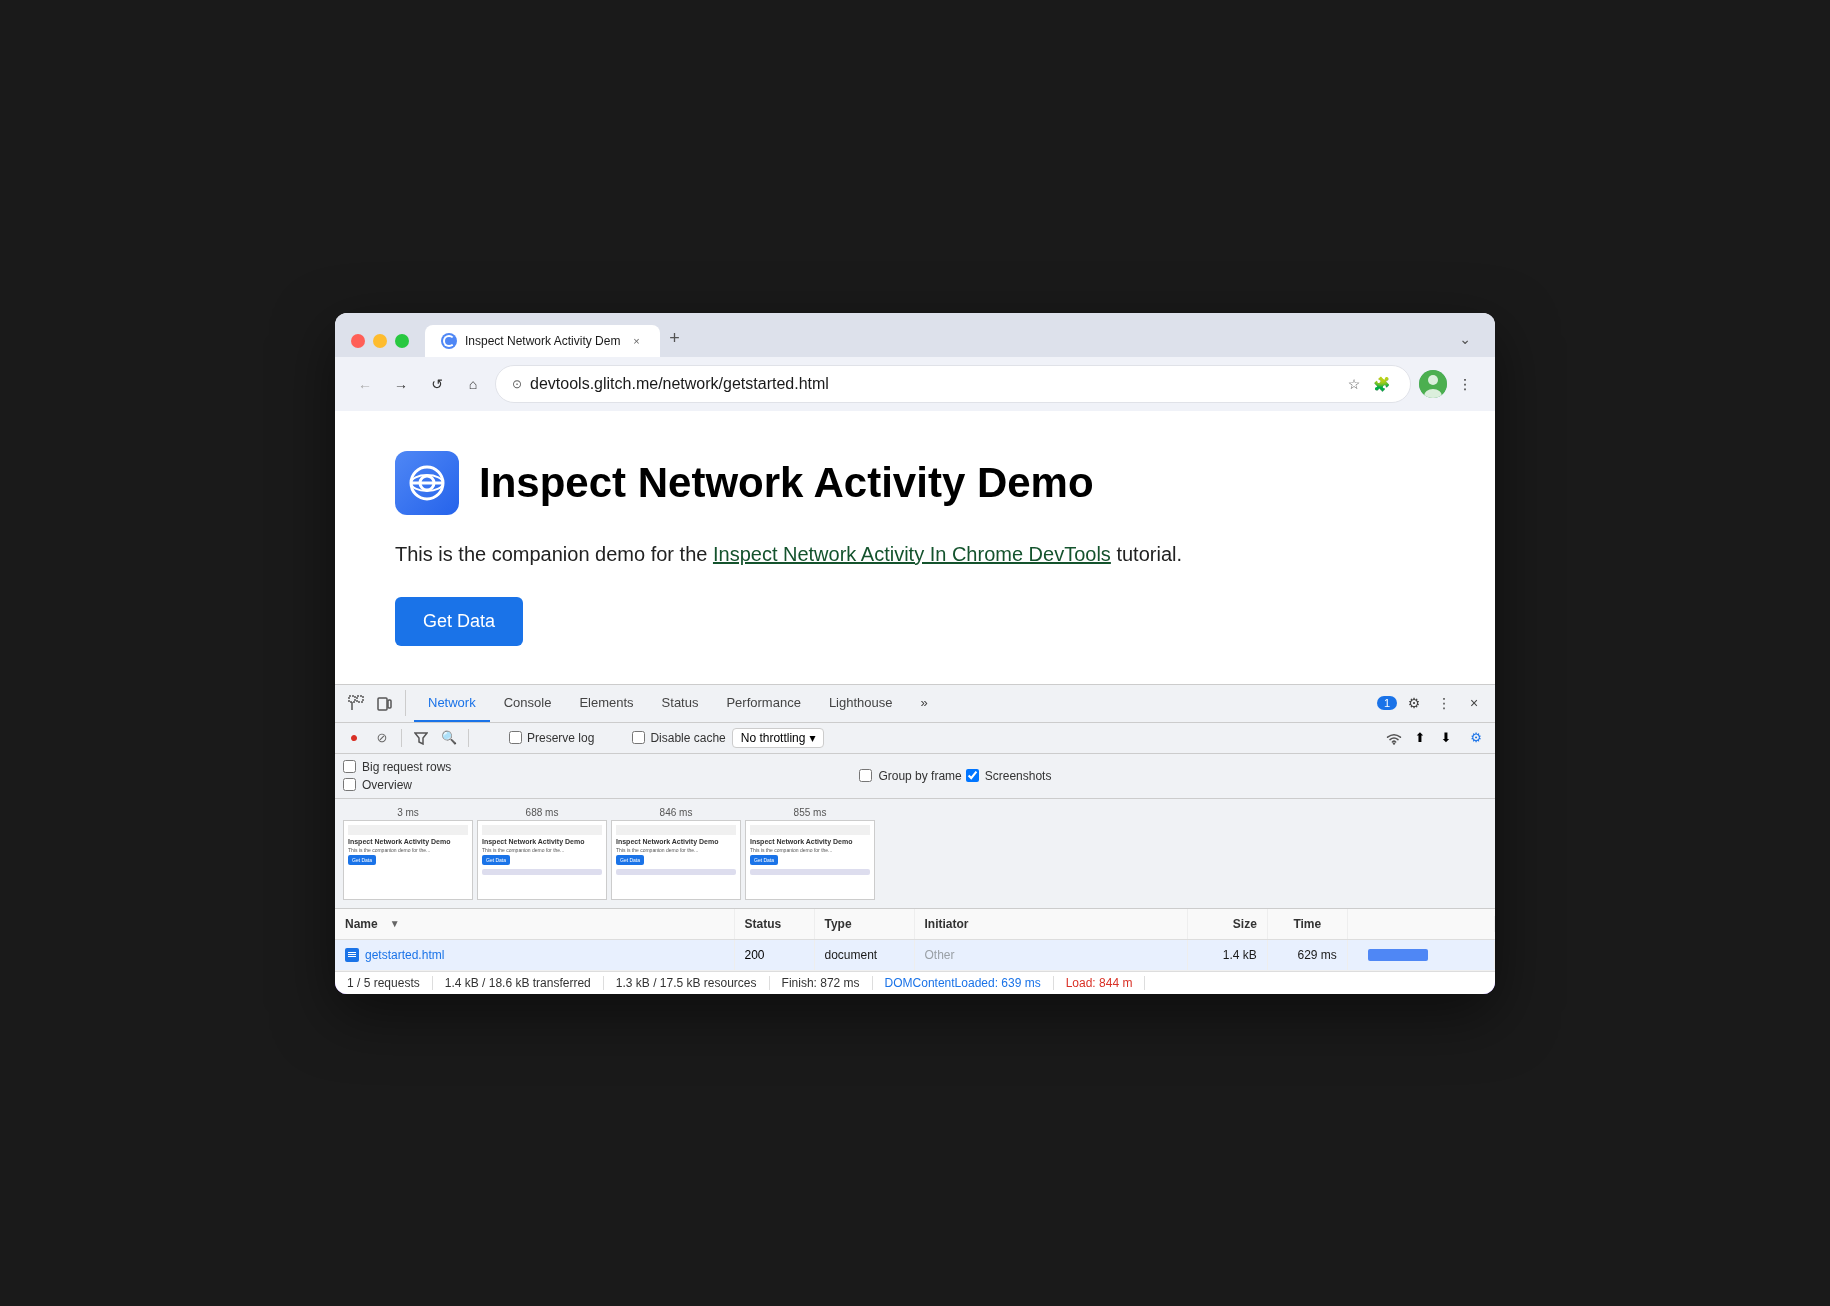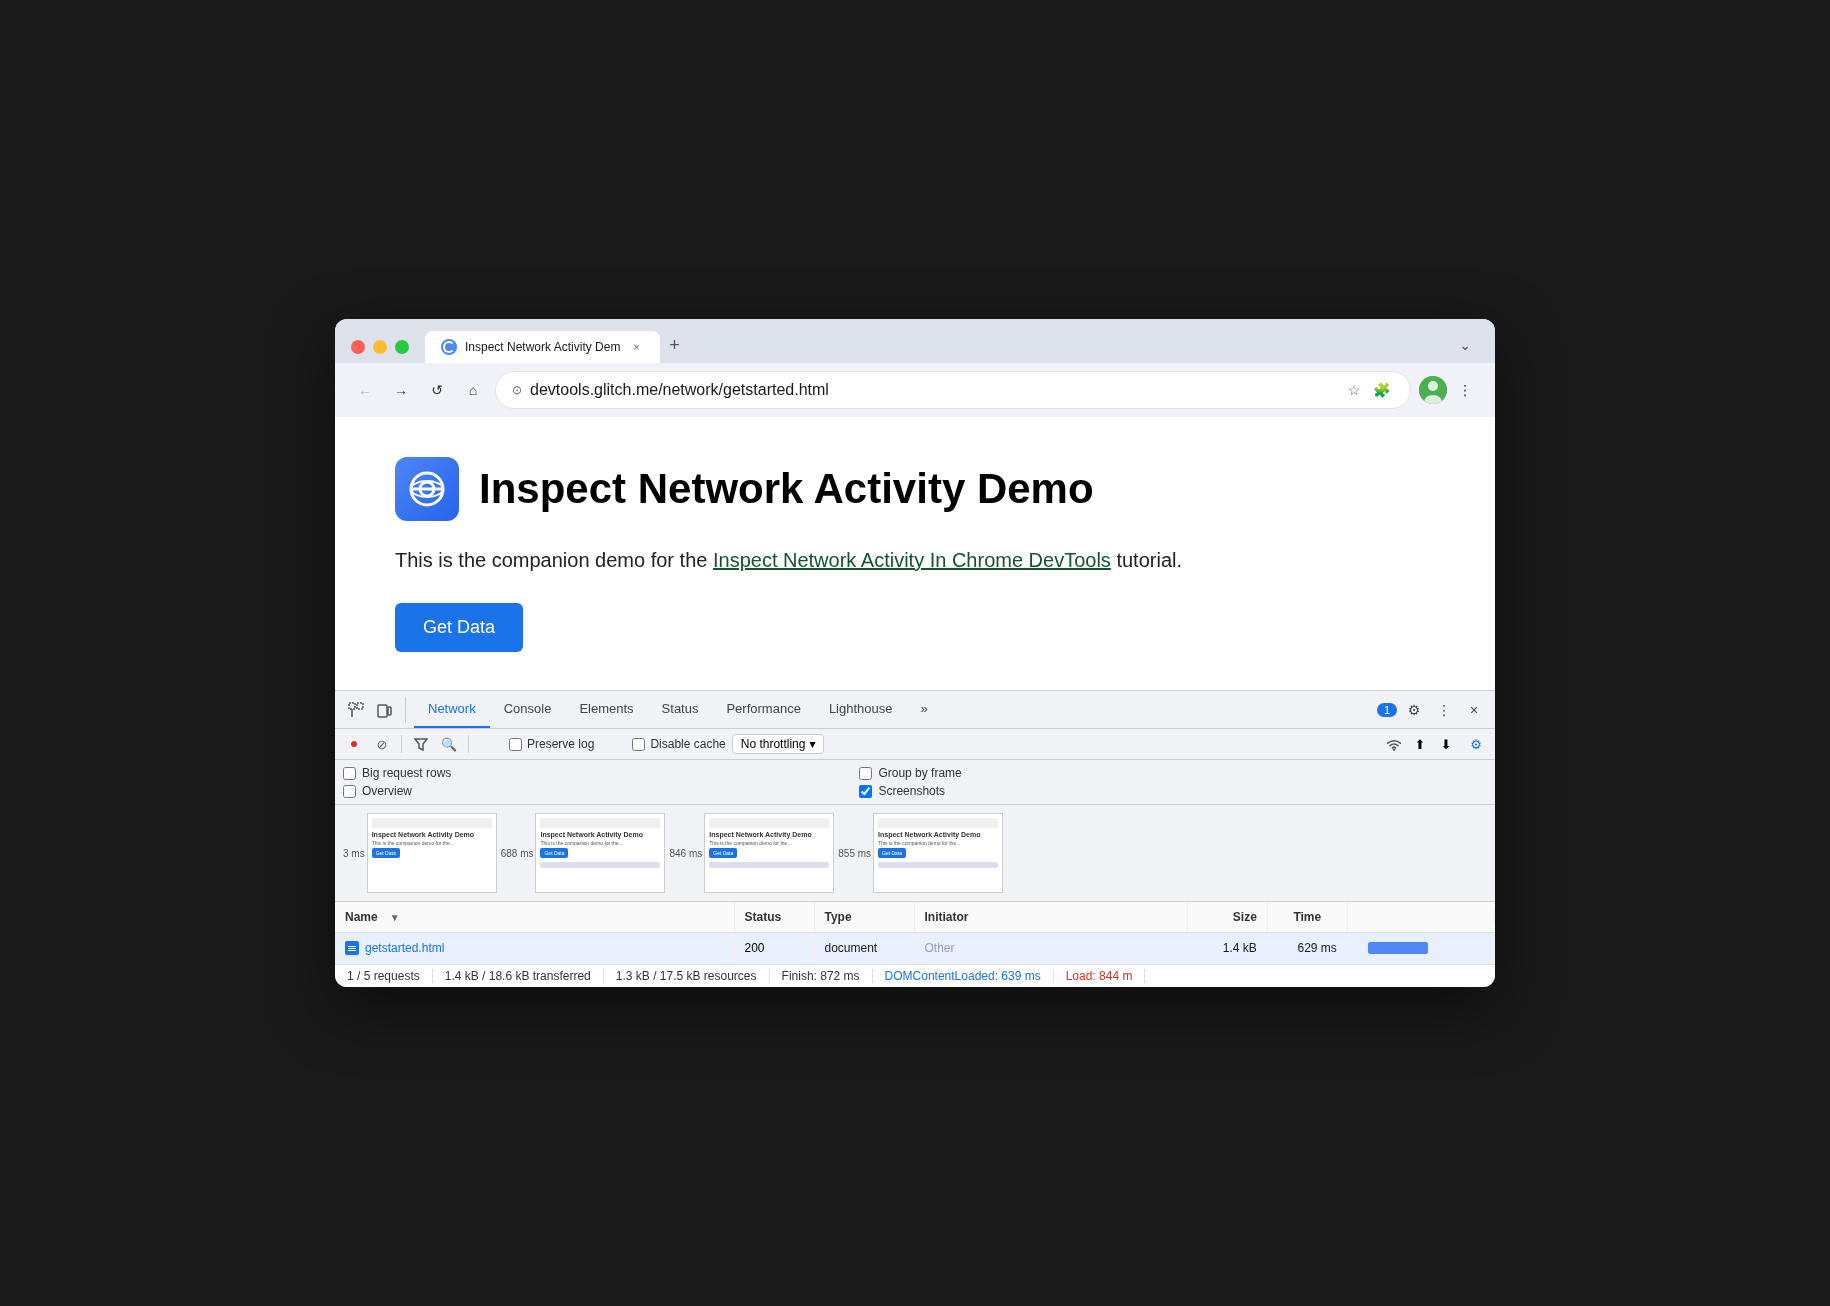--- a/index.html
+++ b/index.html
@@ -421,21 +421,21 @@
 
     .opt-col {
       display: flex;
       flex-direction: column;
       gap: 4px;
     }
 
     .opt-col-right {
       margin-left: 400px;
       display: flex;
-      flex-direction: column;
+      flex-direction: row;
       gap: 4px;
     }
 
     .opt-item {
       display: flex;
       align-items: center;
       gap: 6px;
       font-size: 12px;
       color: #333;
       cursor: pointer;
@@ -451,21 +451,21 @@
     }
 
     .screenshots-row {
       display: flex;
       gap: 4px;
       align-items: flex-end;
     }
 
     .screenshot-item {
       display: flex;
-      flex-direction: row;
+      flex-direction: column;
       align-items: center;
       gap: 2px;
     }
 
     .screenshot-time {
       font-size: 10px;
       color: #555;
       white-space: nowrap;
     }
 

